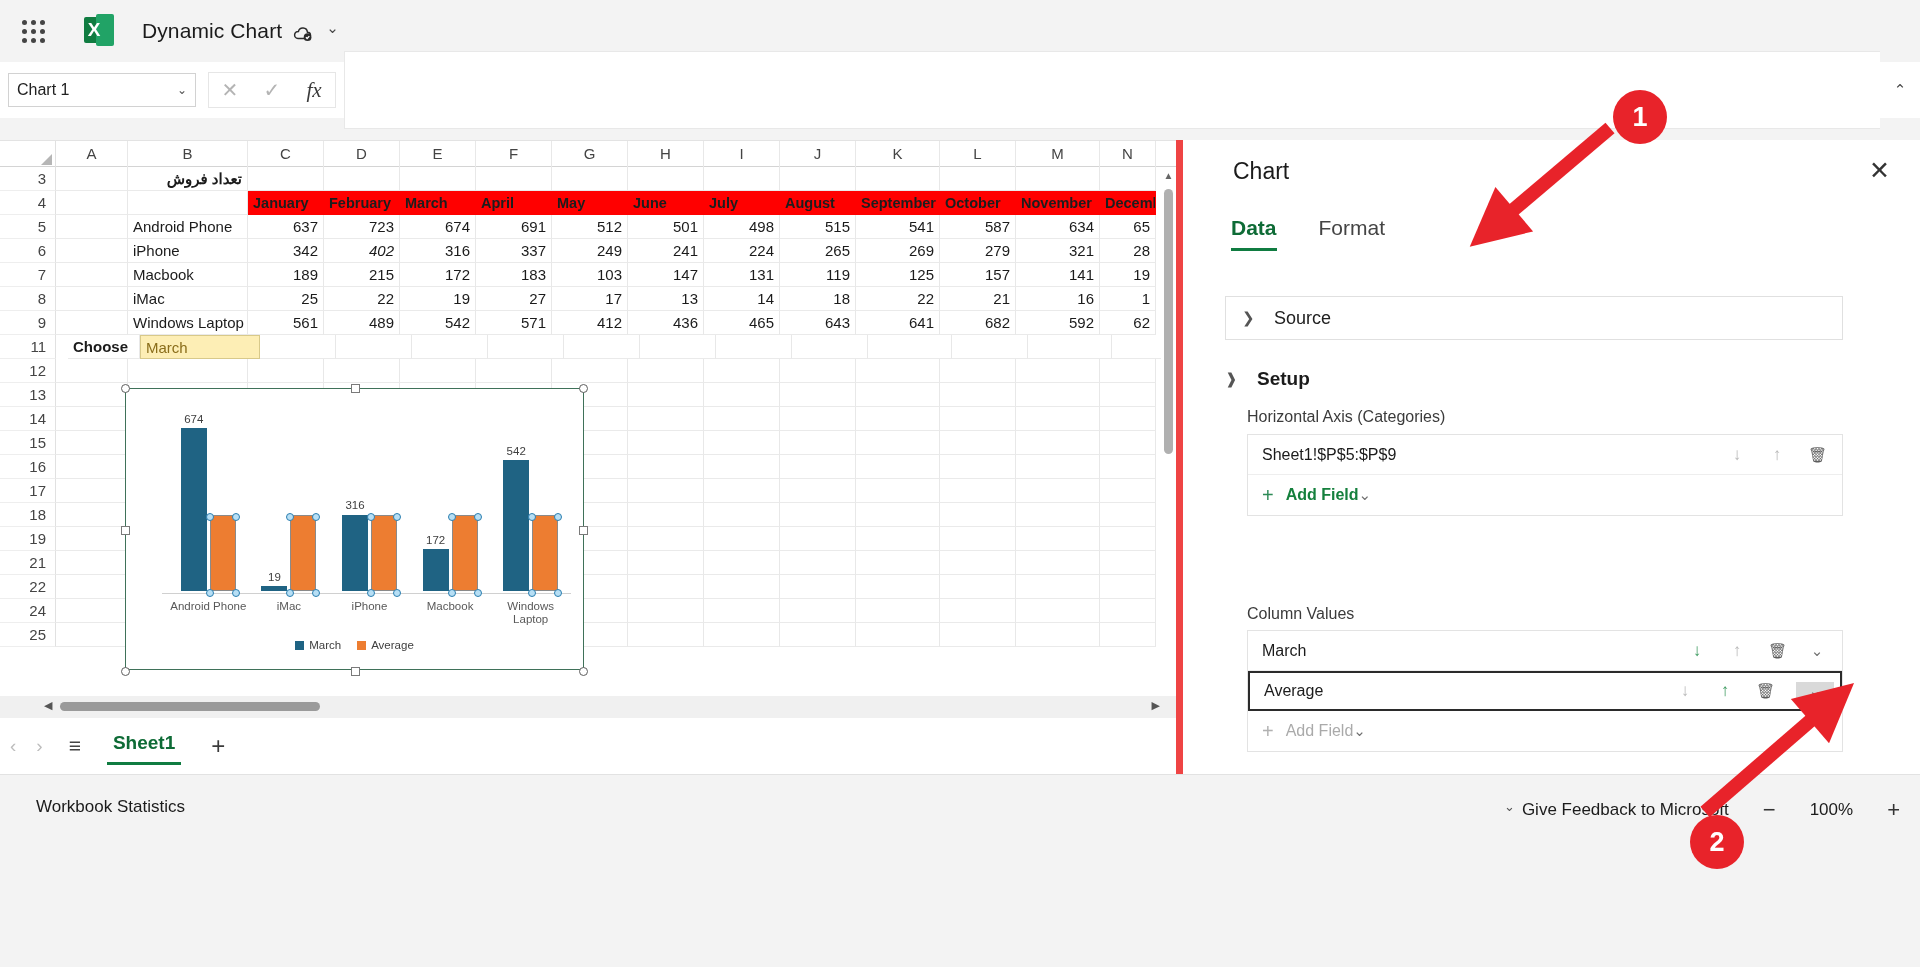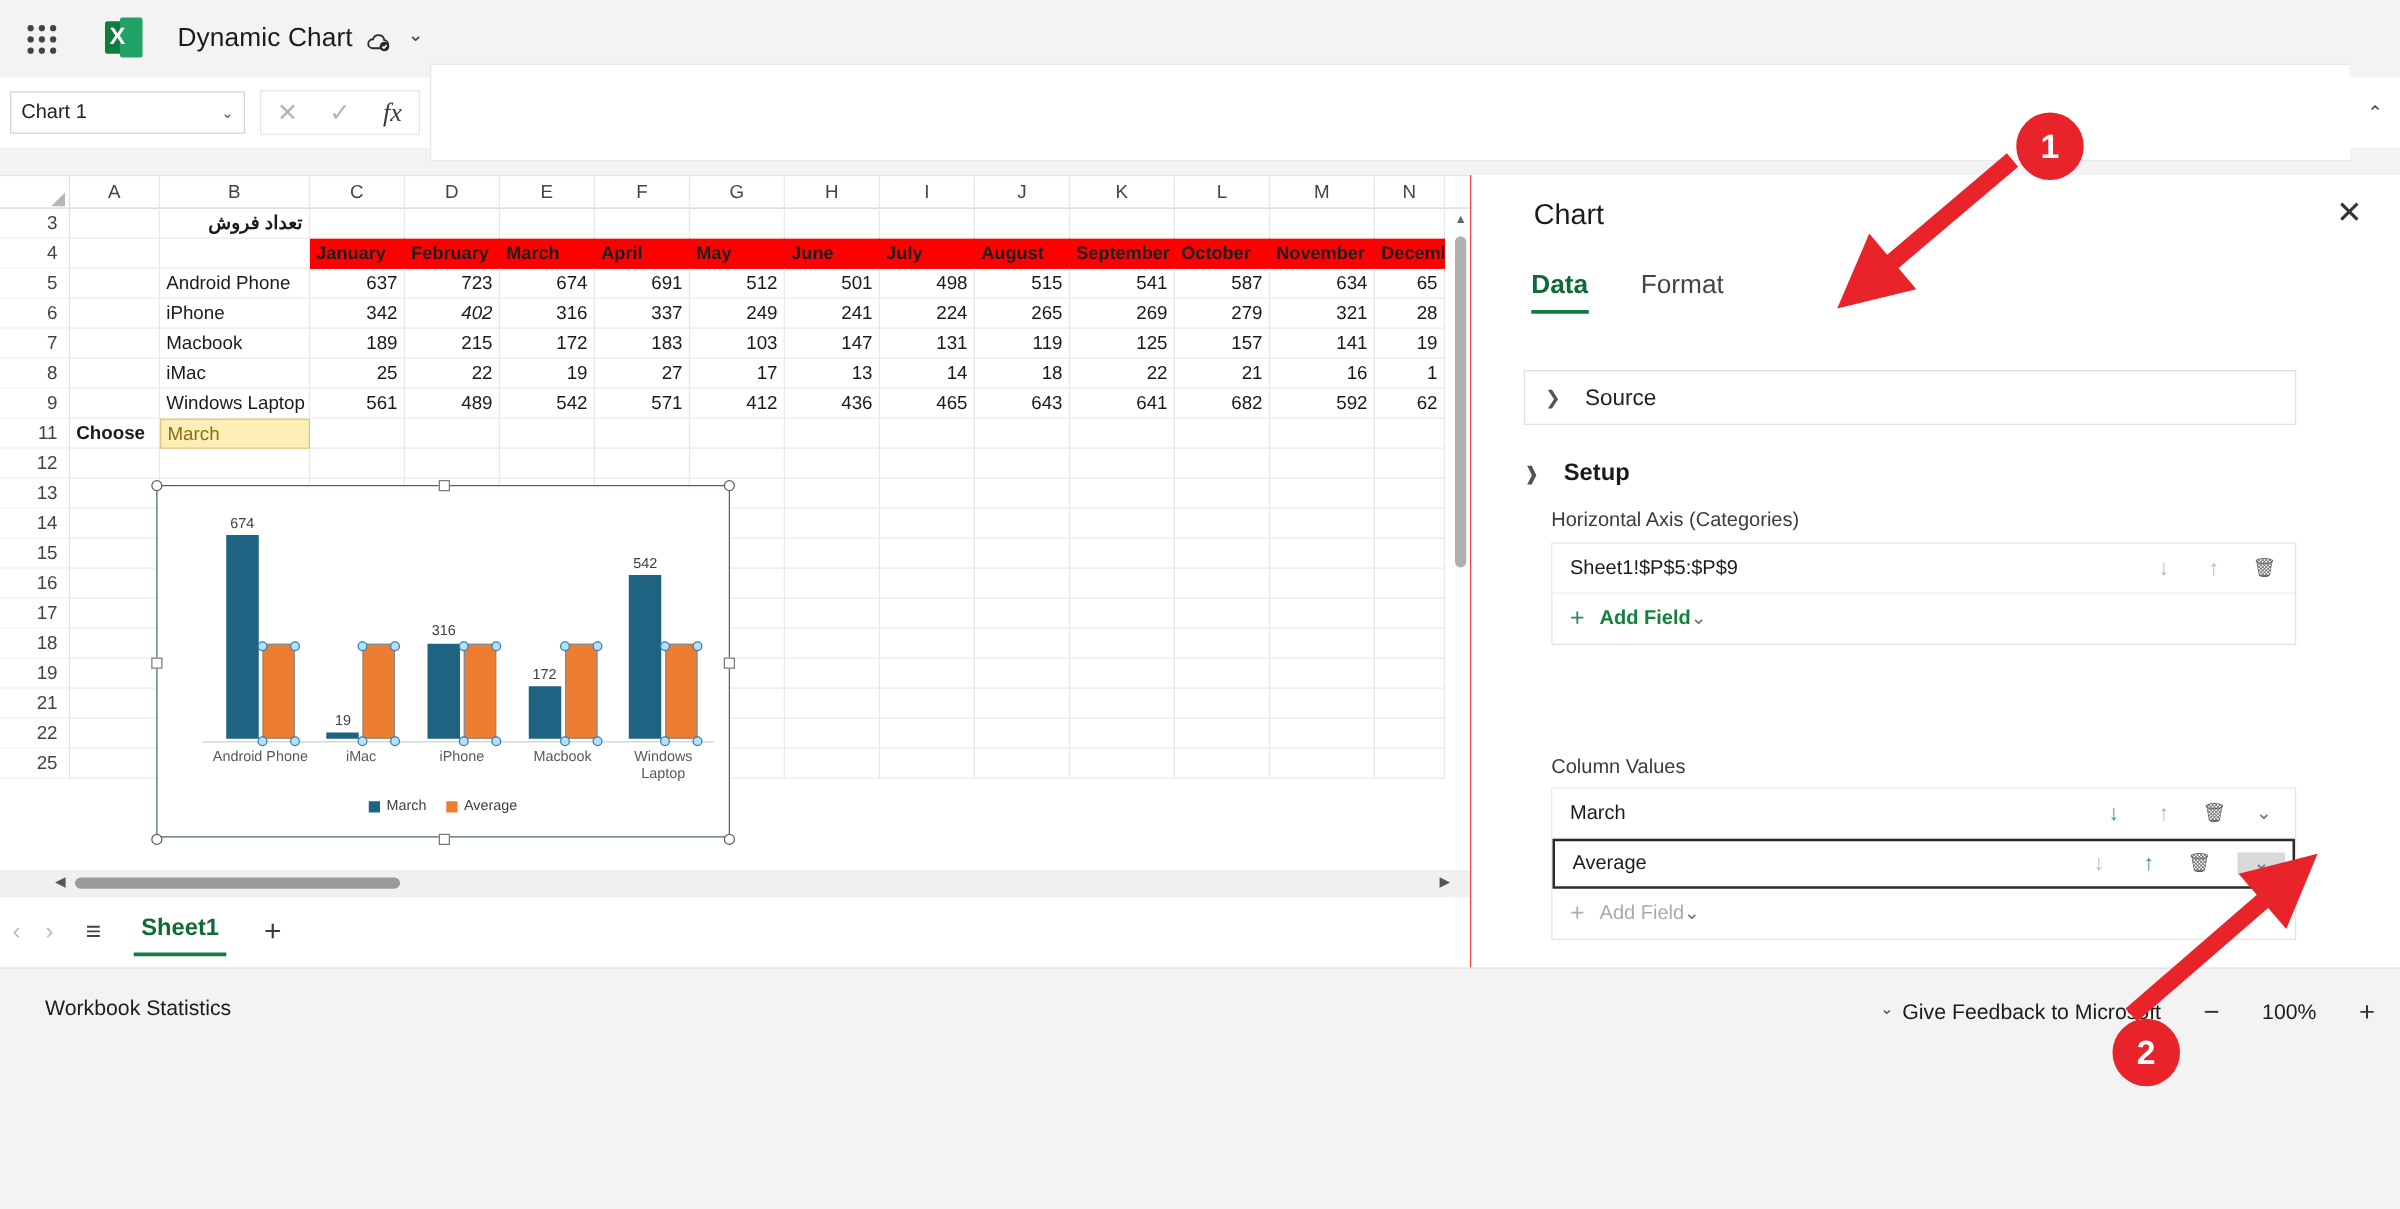--- a/index.html
+++ b/index.html
@@ -97,21 +97,21 @@
   .catlabel { position:absolute; font-size:11.5px; color:#595959; text-align:center; line-height:13px;}
   .legend { position:absolute; left:0; right:0; bottom:18px; display:flex; justify-content:center;
             gap:16px; font-size:11.5px; color:#404040;}
   .legend .item{ display:flex; align-items:center; gap:5px;}
   .legend .sw { width:9px; height:9px; display:inline-block;}
   .sw.m{ background:#1f6383;} .sw.a{ background:#ed7d31;}
   .axisline { position:absolute; left:36px; right:12px; top:204px; height:1px; background:#d0d0d0;}
 
   
   .panel { position:absolute; left:1176px; top:140px; width:744px; height:742px;
-           background:#fff; border-left:1px solid #ef4444; }
+           background:#fff; border-left:7px solid #ef4444; }
   .panel-title { position:absolute; left:50px; top:18px; font-size:23px; color:#1b1b1b; }
   .panel-close { position:absolute; right:30px; top:18px; font-size:25px; color:#333; cursor:pointer;
                  line-height:1; }
   .tabs { position:absolute; left:48px; top:76px; display:flex; gap:42px; }
   .tab { font-size:21px; color:#444; padding-bottom:8px; cursor:pointer; }
   .tab.active { color:#0e6b36; font-weight:bold; border-bottom:3px solid #107c41; }
   .pbox { position:absolute; left:42px; width:618px; border:1px solid #e0e0e0; background:#fff; }
   .srcbox { top:156px; height:44px; display:flex; align-items:center; padding-left:16px; cursor:pointer;}
   .srcbox .cv { width:18px; color:#555; font-size:15px; }
   .srcbox .lb { font-size:18px; color:#212121; margin-left:14px; }
@@ -343,21 +343,21 @@
           <div class="cell num" style="width: 76px;">436</div>
           <div class="cell num" style="width: 76px;">465</div>
           <div class="cell num" style="width: 76px;">643</div>
           <div class="cell num" style="width: 84px;">641</div>
           <div class="cell num" style="width: 76px;">682</div>
           <div class="cell num" style="width: 84px;">592</div>
           <div class="cell num" style="width: 56px;">62</div>
         </div>
         <div class="row">
           <div class="rh">11</div>
-          <div class="cell choose" style="width: 72px;">Choose</div>
+          <div class="cell choose" style="width: 72px; margin-left: 12px;">Choose</div>
           <div class="cell sel" style="width: 120px;">March</div>
           <div class="cell" style="width: 76px;"></div>
           <div class="cell" style="width: 76px;"></div>
           <div class="cell" style="width: 76px;"></div>
           <div class="cell" style="width: 76px;"></div>
           <div class="cell" style="width: 76px;"></div>
           <div class="cell" style="width: 76px;"></div>
           <div class="cell" style="width: 76px;"></div>
           <div class="cell" style="width: 76px;"></div>
           <div class="cell" style="width: 84px;"></div>
@@ -513,20 +513,37 @@
           <div class="cell" style="width: 76px;"></div>
           <div class="cell" style="width: 76px;"></div>
           <div class="cell" style="width: 76px;"></div>
           <div class="cell" style="width: 84px;"></div>
           <div class="cell" style="width: 76px;"></div>
           <div class="cell" style="width: 84px;"></div>
           <div class="cell" style="width: 56px;"></div>
         </div>
         <div class="row">
           <div class="rh">22</div>
+          <div class="cell" style="width: 72px;"></div>
+          <div class="cell" style="width: 120px;"></div>
+          <div class="cell" style="width: 76px;"></div>
+          <div class="cell" style="width: 76px;"></div>
+          <div class="cell" style="width: 76px;"></div>
+          <div class="cell" style="width: 76px;"></div>
+          <div class="cell" style="width: 76px;"></div>
+          <div class="cell" style="width: 76px;"></div>
+          <div class="cell" style="width: 76px;"></div>
+          <div class="cell" style="width: 76px;"></div>
+          <div class="cell" style="width: 84px;"></div>
+          <div class="cell" style="width: 76px;"></div>
+          <div class="cell" style="width: 84px;"></div>
+          <div class="cell" style="width: 56px;"></div>
+        </div>
+        <div class="row">
+          <div class="rh">24</div>
           <div class="cell" style="width: 72px;"></div>
           <div class="cell" style="width: 120px;"></div>
           <div class="cell" style="width: 76px;"></div>
           <div class="cell" style="width: 76px;"></div>
           <div class="cell" style="width: 76px;"></div>
           <div class="cell" style="width: 76px;"></div>
           <div class="cell" style="width: 76px;"></div>
           <div class="cell" style="width: 76px;"></div>
           <div class="cell" style="width: 76px;"></div>
           <div class="cell" style="width: 76px;"></div>

